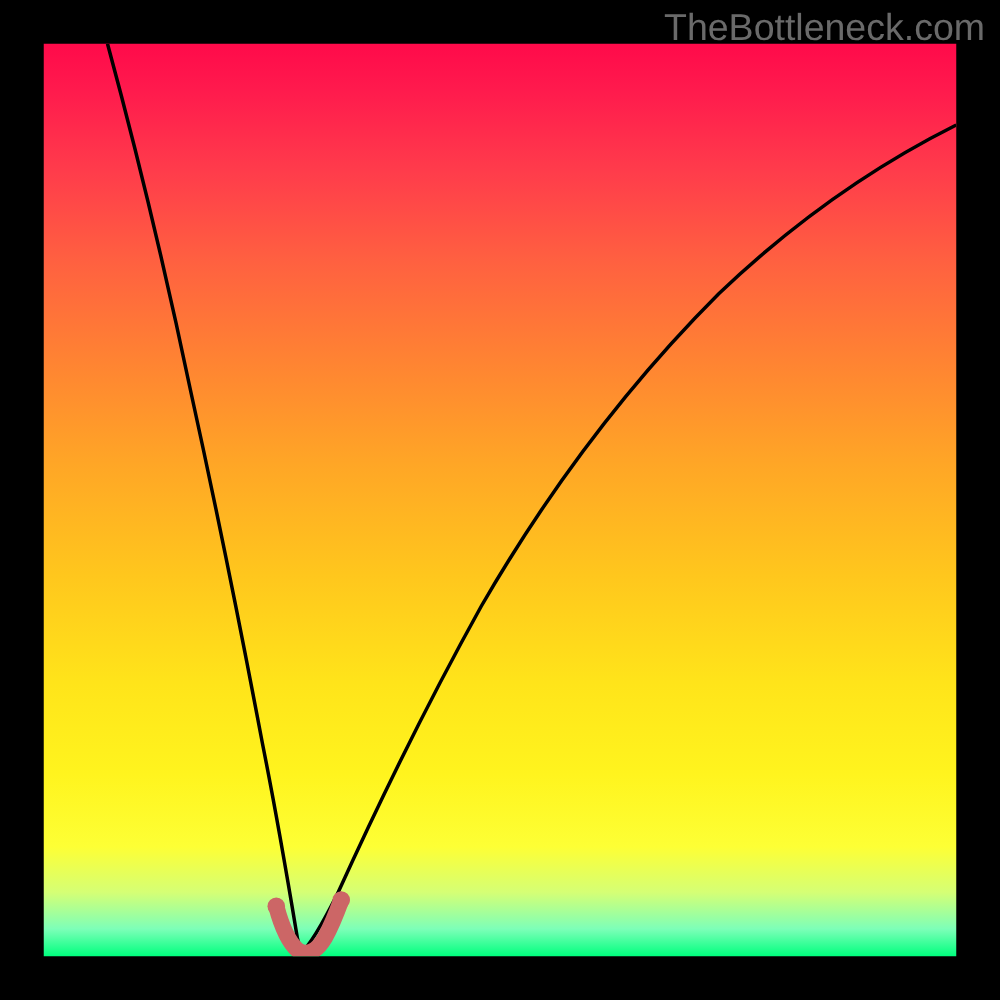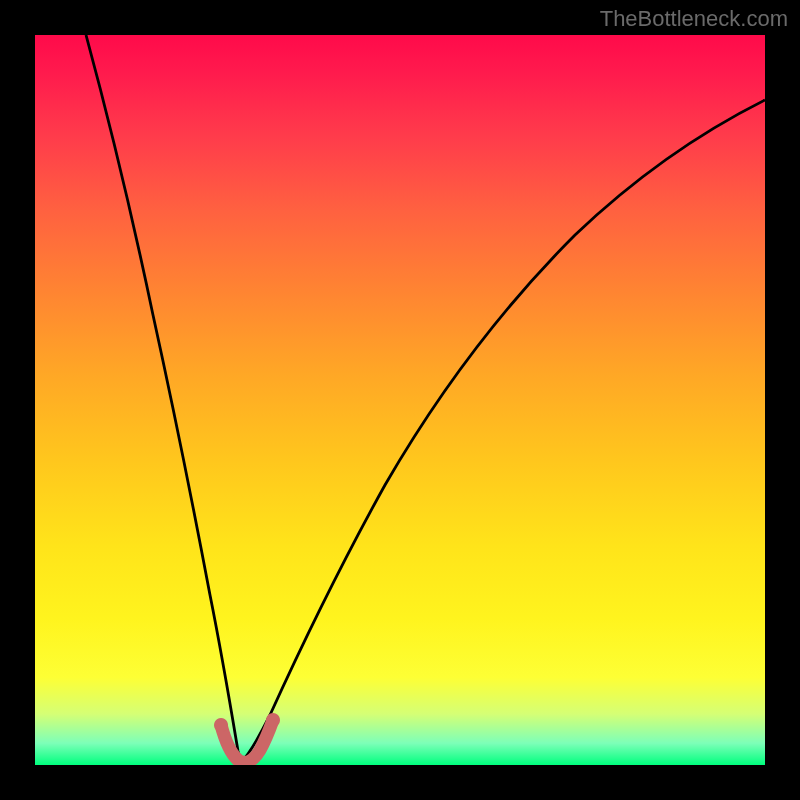--- a/index.html
+++ b/index.html
@@ -35,21 +35,21 @@
       #d5ff75 93%,
       #7dffb8 97%,
       #00ff7e 100%
     );
   }
   .watermark {
     position: absolute;
     top: 6px;
     right: 12px;
     font-family: Arial, Helvetica, sans-serif;
-    font-size: 22px;
+    font-size: 30px;
     font-weight: 400;
     color: #6a6a6a;
     letter-spacing: 0;
   }
   svg.curves {
     position: absolute;
     left: 0;
     top: 0;
     width: 730px;
     height: 730px;

